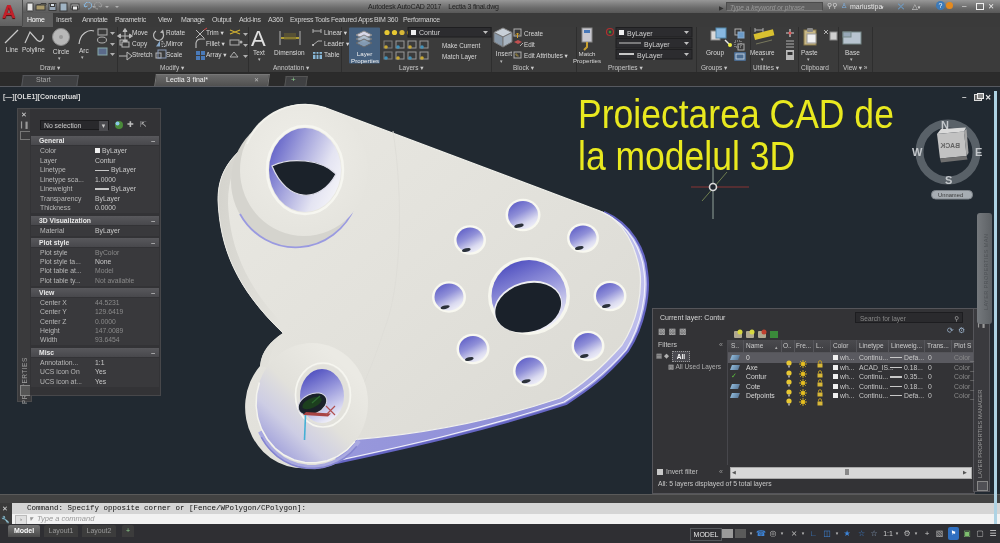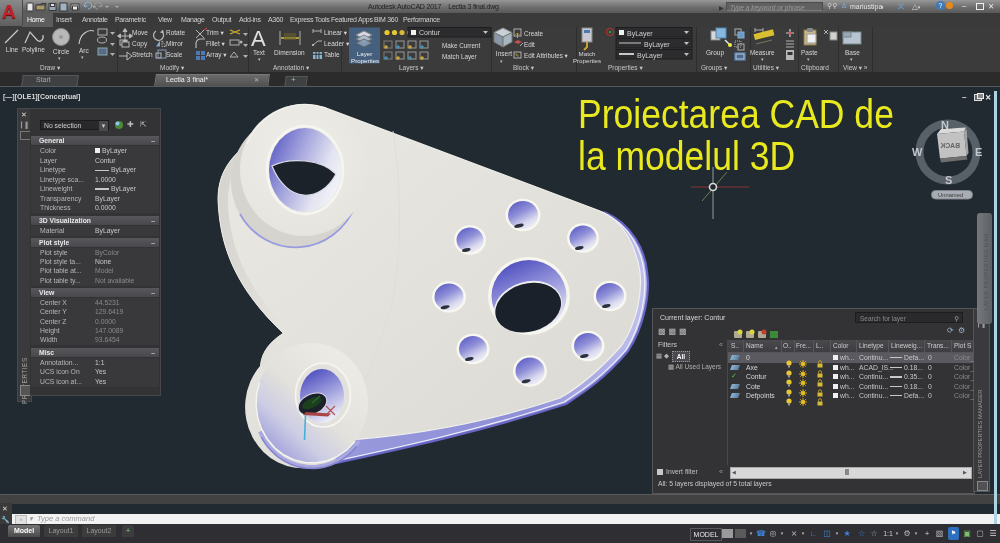--- a/index.html
+++ b/index.html
@@ -758,20 +758,21 @@
     <div class="abs" style="left:978px;top:310px;font-size:7px;color:#ddd;z-index:32;">✕</div>
     <div class="abs" style="left:978px;top:320px;font-size:6px;color:#999;z-index:32;">▎▌</div>
     <div class="abs" style="left:977px;top:478px;width:110px;font-size:5.8px;color:#9a9a9a;transform:rotate(-90deg);transform-origin:0 0;z-index:32;white-space:nowrap;">LAYER PROPERTIES MANAGER</div>
     <div class="abs" style="left:977px;top:481px;width:9px;height:8px;border:1px solid #888;background:#505055;z-index:32;"></div>
 
 <div class="abs" style="left:977px;top:213px;width:15px;height:111px;background:linear-gradient(90deg,#75797d,#5d6165);border-radius:3px;z-index:40;"></div>
     <div class="abs" style="left:983px;top:310px;width:96px;font-size:5.5px;color:#4e5256;transform:rotate(-90deg);transform-origin:0 0;z-index:41;white-space:nowrap;letter-spacing:0.4px;">LAYER PROPERTIES MAN</div>
 <div class="abs" style="left:994px;top:91px;width:3px;height:433px;background:#aed3e4;z-index:41;"></div>
 
 <div class="abs" id="cmdstrip"></div>
+<div class="abs" id="cmd1"><span style="padding-left:15px;">Command: Specify opposite corner or [Fence/WPolygon/CPolygon]:</span></div>
 <div class="abs" id="cmd2"><span style="display:inline-block;width:10px;height:8px;background:#e0e0e0;border:1px solid #bbb;margin:1px 2px 0 3px;font-style:normal;color:#666;font-size:6px;line-height:7px;text-align:center;">›</span>▾&nbsp;&nbsp;Type a command</div>
 <div class="abs" id="cmdleft">
       <div style="position:absolute;left:2px;top:2px;font-size:7px;color:#ddd;">✕</div>
       <div style="position:absolute;left:1px;top:13px;font-size:7px;color:#aaa;">🔧</div>
     </div>
 
 <div class="abs" id="statusbar">
 <div class="ltab" style="left:8px;width:32px;background:linear-gradient(#757575,#4a4a4a);color:#fff;font-weight:bold;">Model</div>
 <div class="ltab" style="left:44px;width:34px;background:#3c3c3c;color:#999;">Layout1</div>
 <div class="ltab" style="left:82px;width:34px;background:#3c3c3c;color:#999;">Layout2</div>

